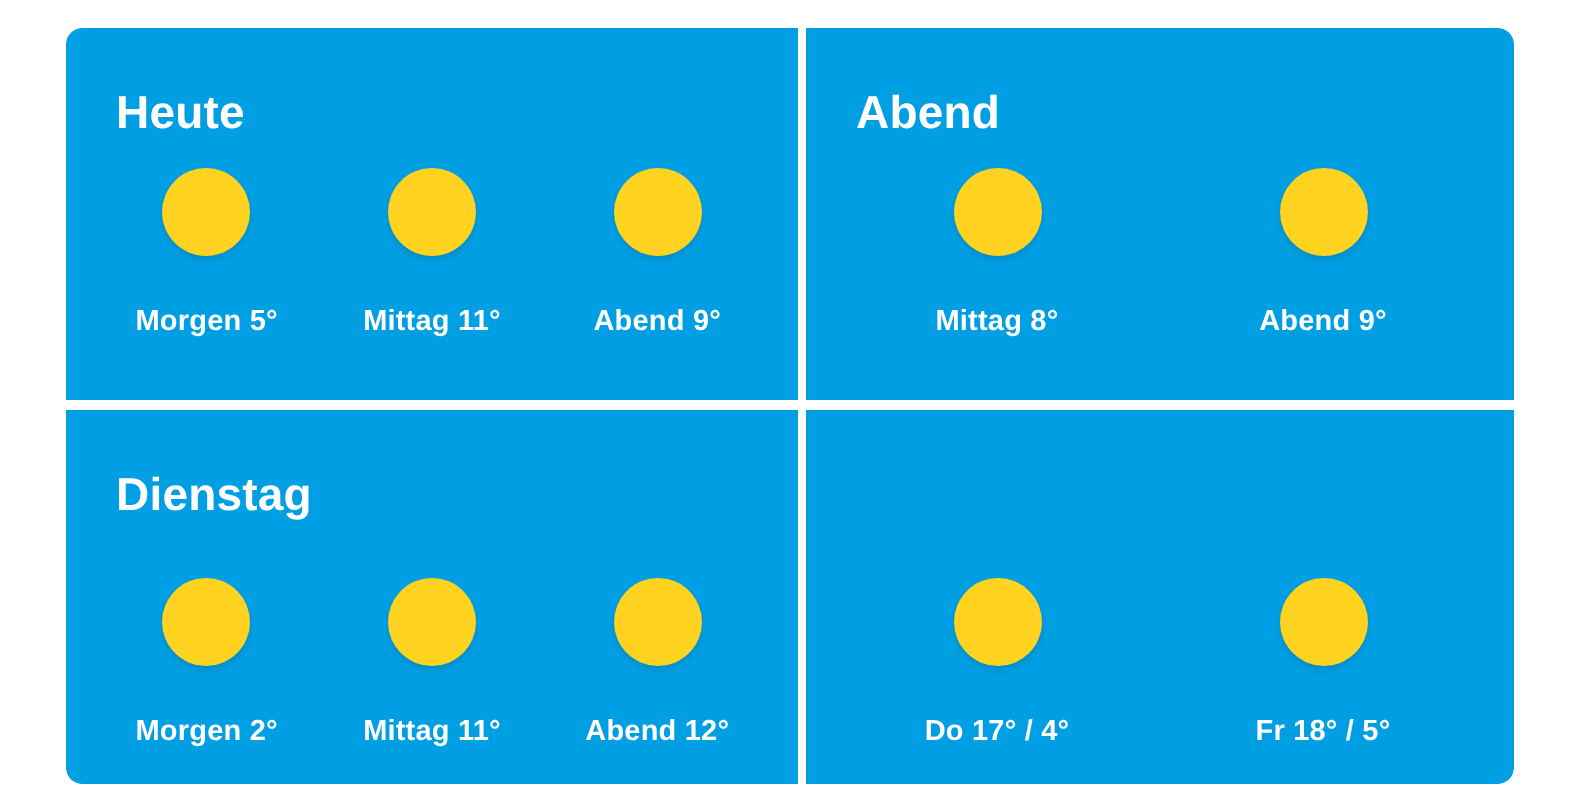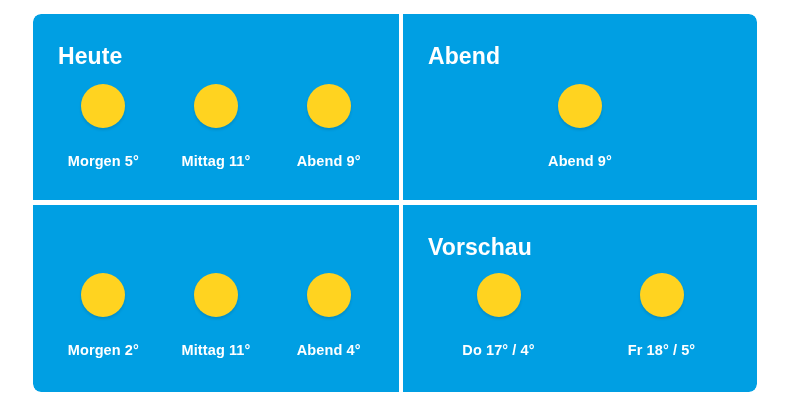--- a/index.html
+++ b/index.html
@@ -68,21 +68,21 @@
     left: 0;
     right: 0;
     top: 70px;
     display: flex;
     justify-content: space-around;
     align-items: flex-start;
     padding: 0 14px;
     box-sizing: border-box;
   }
   .panel-bl .slots,
-  .panel-br .slots { top: 68px; }
+  .panel-br .slots { top: 84px; }
 
   .slot {
     display: flex;
     flex-direction: column;
     align-items: center;
     width: 110px;
   }
 
   .sun-icon {
     width: 44px;
@@ -127,46 +127,50 @@
     </div>
   </div>
 
   <div class="divider-v"></div>
 
   <div class="panel panel-tr">
     <div class="panel-title">Abend</div>
     <div class="slots">
       <div class="slot">
         <div class="sun-icon"></div>
+        <div class="slot-label">Mittag 8°</div>
+      </div>
+      <div class="slot">
+        <div class="sun-icon"></div>
         <div class="slot-label">Abend 9°</div>
       </div>
     </div>
   </div>
 
   <div class="divider-h"></div>
 
   <div class="panel panel-bl">
+    <div class="panel-title">Dienstag</div>
     <div class="slots">
       <div class="slot">
         <div class="sun-icon"></div>
         <div class="slot-label">Morgen 2°</div>
       </div>
       <div class="slot">
         <div class="sun-icon"></div>
         <div class="slot-label">Mittag 11°</div>
       </div>
       <div class="slot">
         <div class="sun-icon"></div>
-        <div class="slot-label">Abend 4°</div>
+        <div class="slot-label">Abend 12°</div>
       </div>
     </div>
   </div>
 
   <div class="panel panel-br">
-    <div class="panel-title">Vorschau</div>
     <div class="slots">
       <div class="slot">
         <div class="sun-icon"></div>
         <div class="slot-label">Do 17° / 4°</div>
       </div>
       <div class="slot">
         <div class="sun-icon"></div>
         <div class="slot-label">Fr 18° / 5°</div>
       </div>
     </div>

